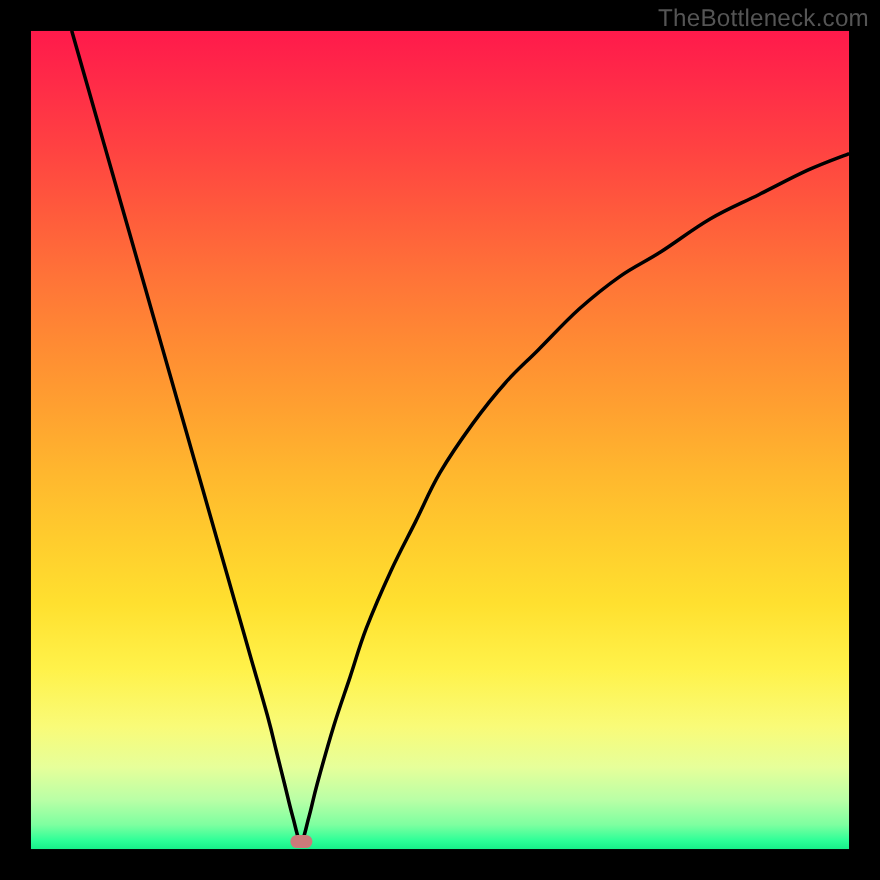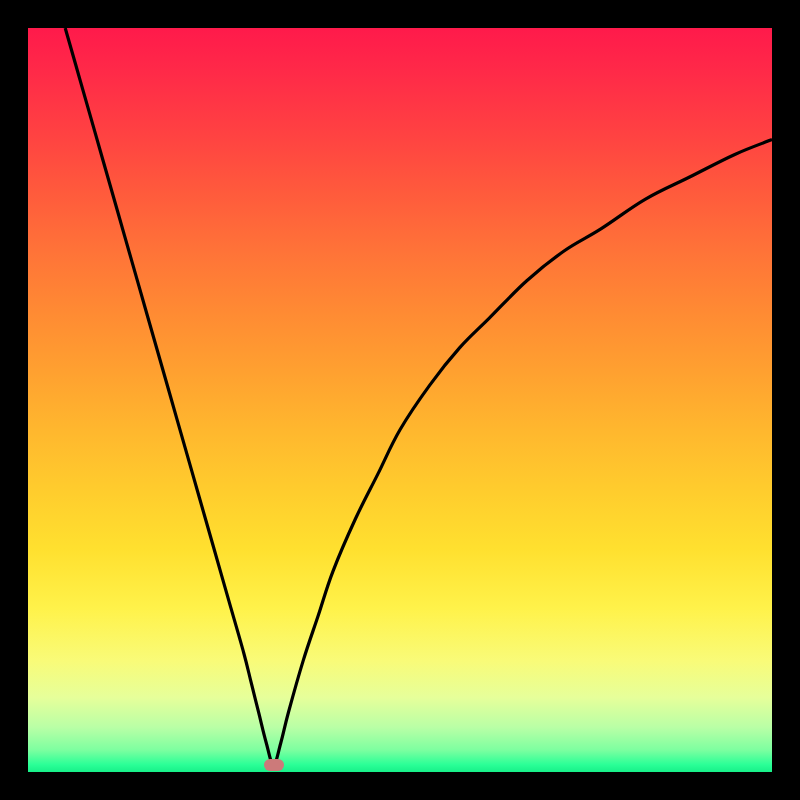--- a/index.html
+++ b/index.html
@@ -69,20 +69,21 @@
     background: #cc7a7a;
     border-radius: 6px / 6px;
     transform: translate(-50%, -50%);
     z-index: 3;
   }
 </style>
 </head>
 <body>
 
 <div class="frame">
+  <div class="watermark">TheBottleneck.com</div>
   <div class="plot-area">
     <div class="gradient"></div>
     <svg class="curve" viewBox="0 0 744 744" preserveAspectRatio="none">
       <path id="curve-path" d="M 37.20 0.00 C 39.88 9.37, 46.72 33.33, 52.08 52.08 C 57.44 70.83, 61.60 85.41, 66.96 104.16 C 72.32 122.91, 76.48 137.49, 81.84 156.24 C 87.20 174.99, 91.36 189.57, 96.72 208.32 C 102.08 227.07, 106.24 241.65, 111.60 260.40 C 116.96 279.15, 121.12 293.73, 126.48 312.48 C 131.84 331.23, 136.00 345.81, 141.36 364.56 C 146.72 383.31, 150.88 397.89, 156.24 416.64 C 161.60 435.39, 165.76 449.97, 171.12 468.72 C 176.48 487.47, 180.64 502.05, 186.00 520.80 C 191.36 539.55, 195.52 554.13, 200.88 572.88 C 206.24 591.63, 211.74 610.23, 215.76 624.96 C 219.78 639.69, 220.52 644.01, 223.20 654.72 C 225.88 665.43, 227.96 673.77, 230.64 684.48 C 233.32 695.19, 235.40 704.87, 238.08 714.24 C 240.76 723.61, 242.84 736.56, 245.52 736.56 C 248.20 736.56, 250.28 723.61, 252.96 714.24 C 255.64 704.87, 256.38 699.21, 260.40 684.48 C 264.42 669.75, 269.92 649.81, 275.28 632.40 C 280.64 614.99, 284.80 603.83, 290.16 587.76 C 295.52 571.69, 298.34 560.53, 305.04 543.12 C 311.74 525.71, 319.32 508.45, 327.36 491.04 C 335.40 473.63, 341.64 462.47, 349.68 446.40 C 357.72 430.33, 362.63 417.83, 372.00 401.76 C 381.37 385.69, 391.05 371.85, 401.76 357.12 C 412.47 342.39, 420.81 331.97, 431.52 319.92 C 442.23 307.87, 449.23 302.21, 461.28 290.16 C 473.33 278.11, 485.09 265.01, 498.48 252.96 C 511.87 240.91, 522.29 232.57, 535.68 223.20 C 549.07 213.83, 558.15 210.25, 572.88 200.88 C 587.61 191.51, 601.45 180.49, 617.52 171.12 C 633.59 161.75, 646.09 156.84, 662.16 148.80 C 678.23 140.76, 692.07 133.18, 706.80 126.48 C 721.53 119.78, 737.30 114.28, 744.00 111.60" fill="none" stroke="#000" stroke-width="3.2"></path>
     </svg>
     <div class="minpoint" id="minpoint" style="left: 245.52px; top: 736.56px;"></div>
   </div>
 </div>
 
 </body></html>

